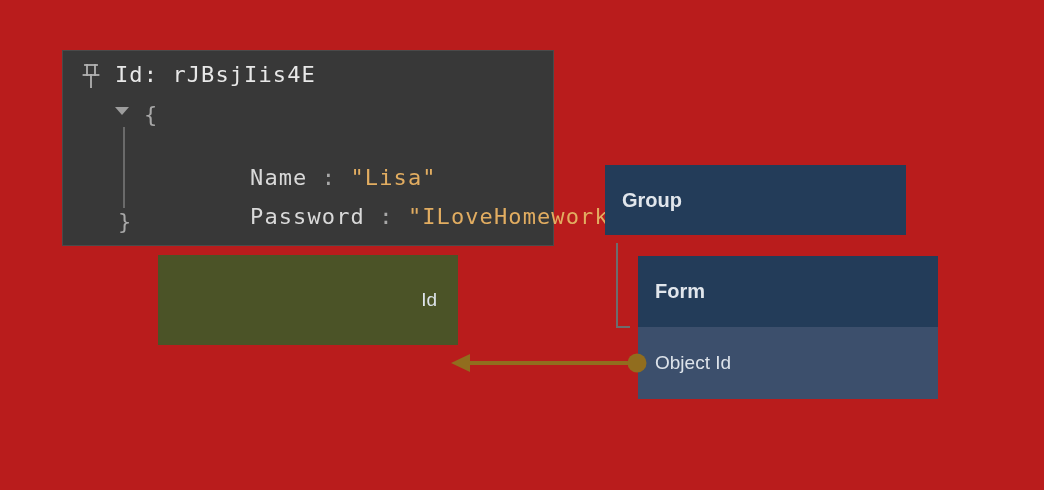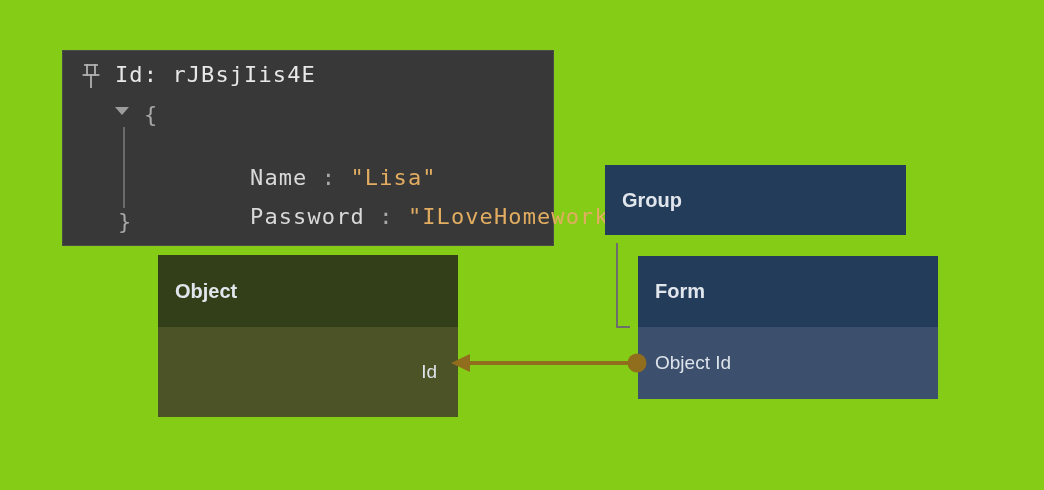--- a/index.html
+++ b/index.html
@@ -1,18 +1,18 @@
 <!DOCTYPE html>
 <html><head>
 <meta charset="utf-8">
 <style>
   html,body { margin:0; padding:0; background:#161616; }
   .canvas {
     position:relative; width:1044px; height:490px;
-    background:#84cc16; overflow:hidden;
+    background:#b91c1c; overflow:hidden;
     font-family:"Liberation Sans", sans-serif;
   }
 
   
   .tooltip {
     position:absolute; left:62px; top:50px; width:492px; height:196px;
     background:#383838; border:1px solid #4a4a4a; box-sizing:border-box;
   }
   .mono { font-family:"DejaVu Sans Mono", monospace; font-size:22px; letter-spacing:1.1px; }
   .pin-svg { position:absolute; left:17px; top:11px; }
@@ -99,23 +99,20 @@
   <div class="node node-form">
     <div class="hdr">
       <span>Form</span>
     </div>
     <div class="row">
       <span>Object Id</span>
     </div>
   </div>
 
   <div class="node node-object">
-    <div class="hdr">
-      <span>Object</span>
-    </div>
     <div class="row">
       <span>Id</span>
     </div>
   </div>
 
   <svg class="edge-svg" width="220" height="46" viewBox="0 0 220 46">
     <line x1="199" y1="22" x2="28" y2="22" stroke-width="4" stroke="#916d1e"></line>
     <circle cx="199" cy="22" r="9.5" fill="#916d1e"></circle>
     <polygon points="13,22 32,13 32,31" fill="#916d1e"></polygon>
   </svg>

